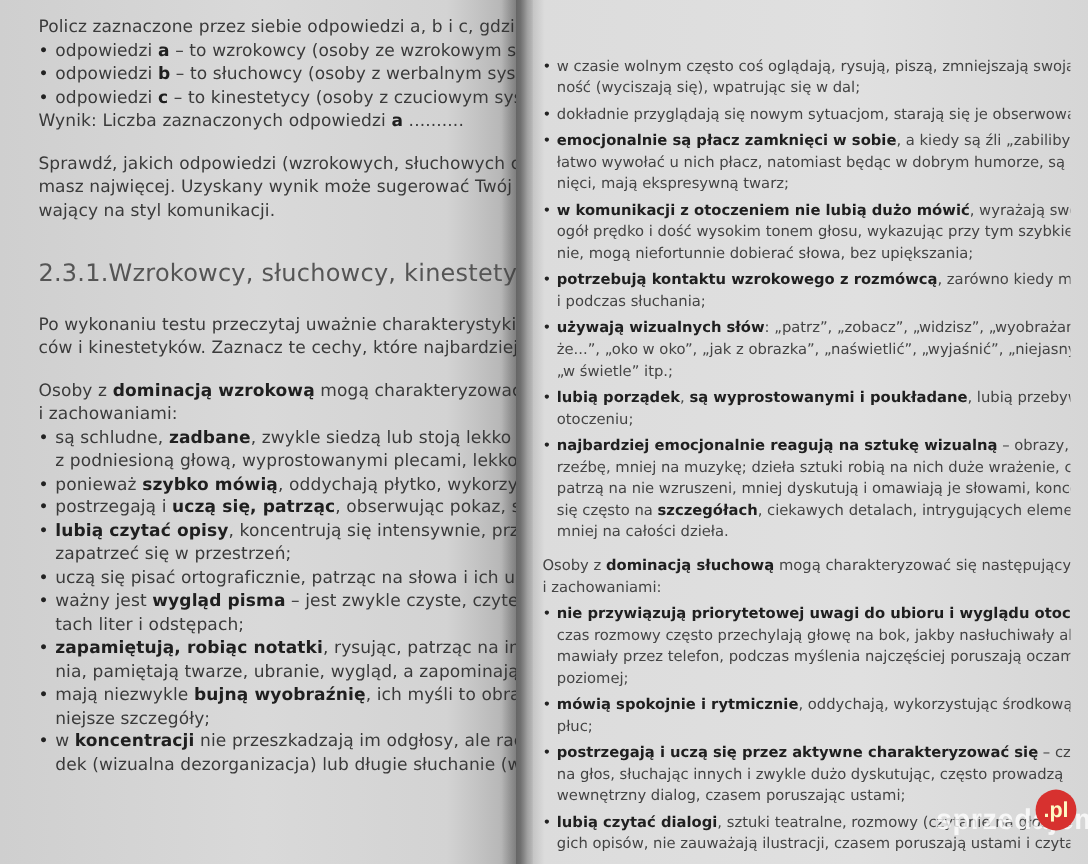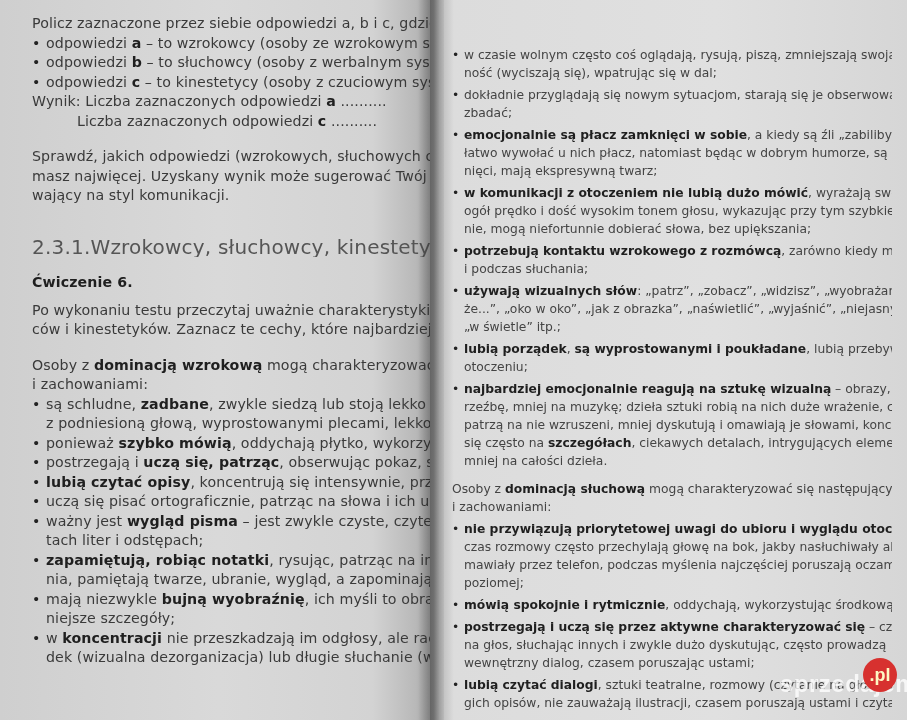--- a/index.html
+++ b/index.html
@@ -32,32 +32,30 @@
 <div class="page left">
   <div class="ltext">
     <p class="clip">Policz zaznaczone przez siebie odpowiedzi a, b i c, gdzie:</p>
     <div>
       <p class="bul clip"><span>odpowiedzi </span><b>a</b><span> – to wzrokowcy (osoby ze wzrokowym systemem repre</span></p>
       <p class="bul clip"><span>odpowiedzi </span><b>b</b><span> – to słuchowcy (osoby z werbalnym systemem repre</span></p>
       <p class="bul clip"><span>odpowiedzi </span><b>c</b><span> – to kinestetycy (osoby z czuciowym systemem repre</span></p>
     </div>
     <div>
       <p class="clip"><span>Wynik:</span> <span>Liczba zaznaczonych odpowiedzi </span><b>a</b><span> ..........</span></p>
-      <p class="ind clip"><span>Liczba zaznaczonych odpowiedzi </span><b>c</b><span> ..........</span></p>
     </div>
     <div class="gap14"></div>
     <div>
       <p class="clip">Sprawdź, jakich odpowiedzi (wzrokowych, słuchowych czy kineste</p>
       <p class="clip">masz najwięcej. Uzyskany wynik może sugerować Twój dominujący zmy</p>
       <p class="clip">wający na styl komunikacji.</p>
     </div>
     <div class="gap30"></div>
     <p class="heading clip">2.3.1.Wzrokowcy, słuchowcy, kinestetycy</p>
     <div class="gap14"></div>
-    <p class="ex-title">Ćwiczenie 6.</p>
     <div class="gap8"></div>
     <div>
       <p class="clip">Po wykonaniu testu przeczytaj uważnie charakterystyki wzrokowców, sł</p>
       <p class="clip">ców i kinestetyków. Zaznacz te cechy, które najbardziej Cię charakter</p>
     </div>
     <div class="gap14"></div>
     <div>
       <p class="clip"><span>Osoby z </span><b>dominacją wzrokową</b><span> mogą charakteryzować się następującymi c</span></p>
       <p>i zachowaniami:</p>
     </div>
@@ -67,20 +65,21 @@
           <p class="clip">z podniesioną głową, wyprostowanymi plecami, lekko wzniesionym ra</p>
         </div>
       <div class="bul">
           <p class="clip"><span>ponieważ </span><b>szybko mówią</b><span>, oddychają płytko, wykorzystując górną częś</span></p>
         </div>
       <div class="bul">
           <p class="clip"><span>postrzegają i </span><b>uczą się, patrząc</b><span>, obserwując pokaz, sytuacje, demons</span></p>
         </div>
       <div class="bul">
           <p class="clip"><span></span><b>lubią czytać opisy</b><span>, koncentrują się intensywnie, przerywają czytanie</span></p>
+          <p class="clip">zapatrzeć się w przestrzeń;</p>
         </div>
       <div class="bul">
           <p class="clip"><span>uczą się pisać ortograficznie, patrząc na słowa i ich układy;</span></p>
         </div>
       <div class="bul">
           <p class="clip"><span>ważny jest </span><b>wygląd pisma</b><span> – jest zwykle czyste, czytelne o prawidłowych</span></p>
           <p class="clip">tach liter i odstępach;</p>
         </div>
       <div class="bul">
           <p class="clip"><span></span><b>zapamiętują, robiąc notatki</b><span>, rysując, patrząc na informacje, elementy</span></p>
@@ -100,21 +99,20 @@
 
 <div class="page right">
   <div class="rtext">
     <div>
       <div class="bul">
           <p class="clip">w czasie wolnym często coś oglądają, rysują, piszą, zmniejszają swoją aktyw-</p>
           <p class="clip">ność (wyciszają się), wpatrując się w dal;</p>
         </div>
       <div class="bul">
           <p class="clip">dokładnie przyglądają się nowym sytuacjom, starają się je obserwować,</p>
-          <p class="clip">zbadać;</p>
         </div>
       <div class="bul">
           <p class="clip"><b>emocjonalnie są płacz zamknięci w sobie</b><span>, a kiedy są źli „zabiliby wzrokiem”,</span></p>
           <p class="clip">łatwo wywołać u nich płacz, natomiast będąc w dobrym humorze, są uśmiech-</p>
           <p class="clip">nięci, mają ekspresywną twarz;</p>
         </div>
       <div class="bul">
           <p class="clip"><b>w komunikacji z otoczeniem nie lubią dużo mówić</b><span>, wyrażają swoją opinię na</span></p>
           <p class="clip">ogół prędko i dość wysokim tonem głosu, wykazując przy tym szybkie myśle-</p>
           <p class="clip">nie, mogą niefortunnie dobierać słowa, bez upiększania;</p>
@@ -146,20 +144,21 @@
     </div>
     <div style="margin-top:4px;">
       <div class="bul">
           <p class="clip"><b>nie przywiązują priorytetowej uwagi do ubioru i wyglądu otoczenia</b></p>
           <p class="clip">czas rozmowy często przechylają głowę na bok, jakby nasłuchiwały albo roz-</p>
           <p class="clip">mawiały przez telefon, podczas myślenia najczęściej poruszają oczami w linii</p>
           <p class="clip">poziomej;</p>
         </div>
       <div class="bul">
           <p class="clip"><b>mówią spokojnie i rytmicznie</b><span>, oddychają, wykorzystując środkową część</span></p>
+          <p class="clip">płuc;</p>
         </div>
       <div class="bul">
           <p class="clip"><b>postrzegają i uczą się przez aktywne charakteryzować się</b><span> – czytając, myśląc</span></p>
           <p class="clip">na głos, słuchając innych i zwykle dużo dyskutując, często prowadzą</p>
           <p class="clip">wewnętrzny dialog, czasem poruszając ustami;</p>
         </div>
       <div class="bul">
           <p class="clip"><b>lubią czytać dialogi</b><span>, sztuki teatralne, rozmowy (czytanie na głos), unikają dłu-</span></p>
           <p class="clip">gich opisów, nie zauważają ilustracji, czasem poruszają ustami i czytają po</p>
         </div>

